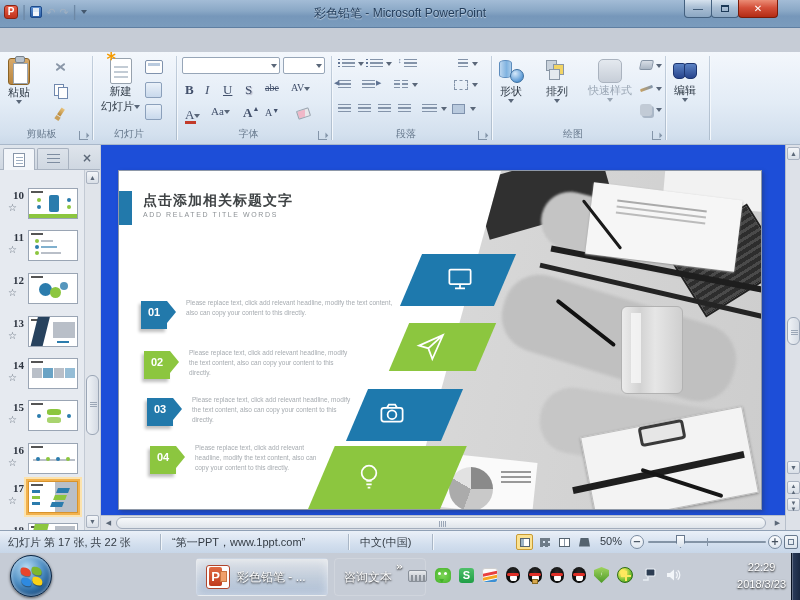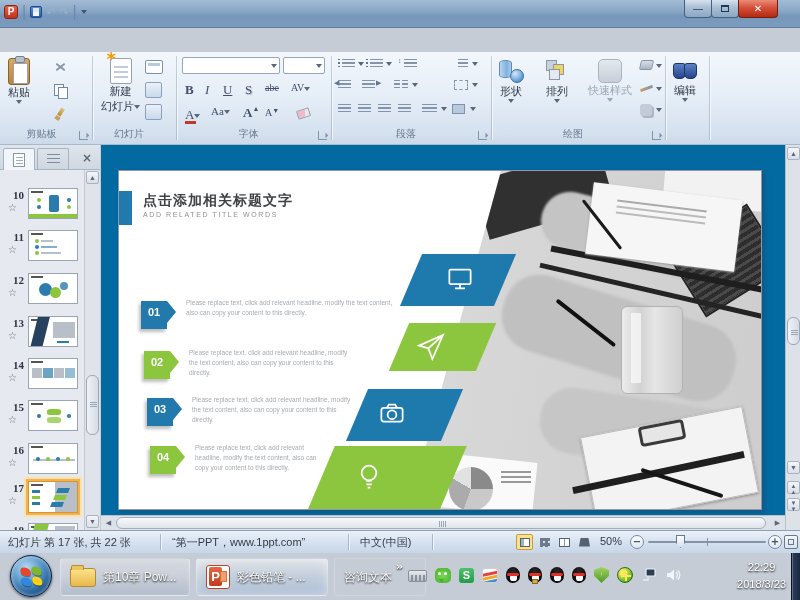--- a/index.html
+++ b/index.html
@@ -124,21 +124,21 @@
   .sbtn{position:absolute;left:1px;width:13px;height:13px;background:linear-gradient(#f4f6f9,#d9dfe7);border:1px solid #a9b2c0;border-radius:2px;color:#5c6878;font-size:7px;text-align:center;line-height:12px;}
   .sthumb{position:absolute;left:1px;width:13px;background:linear-gradient(90deg,#f0f3f7,#d5dbe4);border:1px solid #9ba6b6;border-radius:6px;}
   .sthumb::before{content:"";position:absolute;left:3px;top:45%;width:7px;height:1px;background:#9ba6b6;box-shadow:0 2px 0 #9ba6b6,0 4px 0 #9ba6b6;}
 
   
   .mB{background:#2b7cad;}.mG{background:#8cc63f;}.mGr{background:#b9bfc8;}.mD{background:#27425e;}
   .mdot{width:4px;height:4px;border-radius:50%;position:absolute;}
   .mrect{position:absolute;}
 
   
-  .canvas{position:absolute;left:101px;top:145px;width:684px;height:385px;background:#0369a1;}
+  .canvas{position:absolute;left:101px;top:145px;width:684px;height:385px;background:#1d4ed8;}
   .pslide{position:absolute;left:17px;top:25px;width:644px;height:340px;background:#fff;border:1px solid #8e98a8;box-shadow:2px 2px 4px rgba(40,50,65,.35);overflow:hidden;}
 
   .photo{position:absolute;left:0;top:0;width:644px;height:340px;
     background:linear-gradient(100deg,#ececec,#d9d9d9 45%,#cdcdcd);
     clip-path:polygon(382px 0,644px 0,644px 340px,289px 340px);}
   .ph{position:absolute;}
 
   .accent{position:absolute;left:0;top:20px;width:13px;height:34px;background:#2279ab;}
   .stitle{position:absolute;left:24px;top:21px;font-size:14px;font-weight:bold;letter-spacing:1px;color:#3f4345;}
   .ssub{position:absolute;left:24px;top:40px;font-size:7px;letter-spacing:1.6px;color:#8d9296;}
@@ -228,20 +228,21 @@
   <div class="titlebar">
     <div class="qat">
       <span class="ppt-mini">P</span>
       <span style="color:#6d88a5">|</span>
       <span class="save-mini"></span>
       <span class="qat-glyph">↶</span>
       <span class="qat-glyph">↷</span>
       <span style="color:#6d88a5">|</span>
       <span class="dd" style="border-top-color:#44586e"></span>
     </div>
+    <div class="title-text">彩色铅笔 - Microsoft PowerPoint</div>
     <div class="winbtns">
       <div class="winbtn">—</div>
       <div class="winbtn">
           <span class="maxglyph"></span>
         </div>
       <div class="winbtn close">✕</div>
     </div>
   </div>
 
 
@@ -602,24 +603,20 @@
 
   <div class="taskbar">
     <div class="orb">
       <div class="flag">
         <i style="left:0;top:0;background:#e8452c"></i>
         <i style="left:11px;top:0;background:#7db72f"></i>
         <i style="left:0;top:10px;background:#2e8ae0"></i>
         <i style="left:11px;top:10px;background:#fcd116"></i>
       </div>
     </div>
-    <div class="taskbtn" style="left:60px;width:130px">
-      <span class="folder"></span>
-      <span class="tlabel">第10章 Pow...</span>
-    </div>
     <div class="taskbtn active" style="left:196px;width:132px">
       <span class="pptico"></span>
       <span class="tlabel">彩色铅笔 - ...</span>
     </div>
     <div class="taskbtn" style="left:334px;width:92px;border-color:rgba(255,255,255,.18);background:none;box-shadow:none">
       <span class="tlabel">咨询文本</span>
     </div>
     <span class="chev" style="left:396px;top:8px">»</span>
     <div class="tray" style="left:408px">
       <span class="tico kb"></span>

